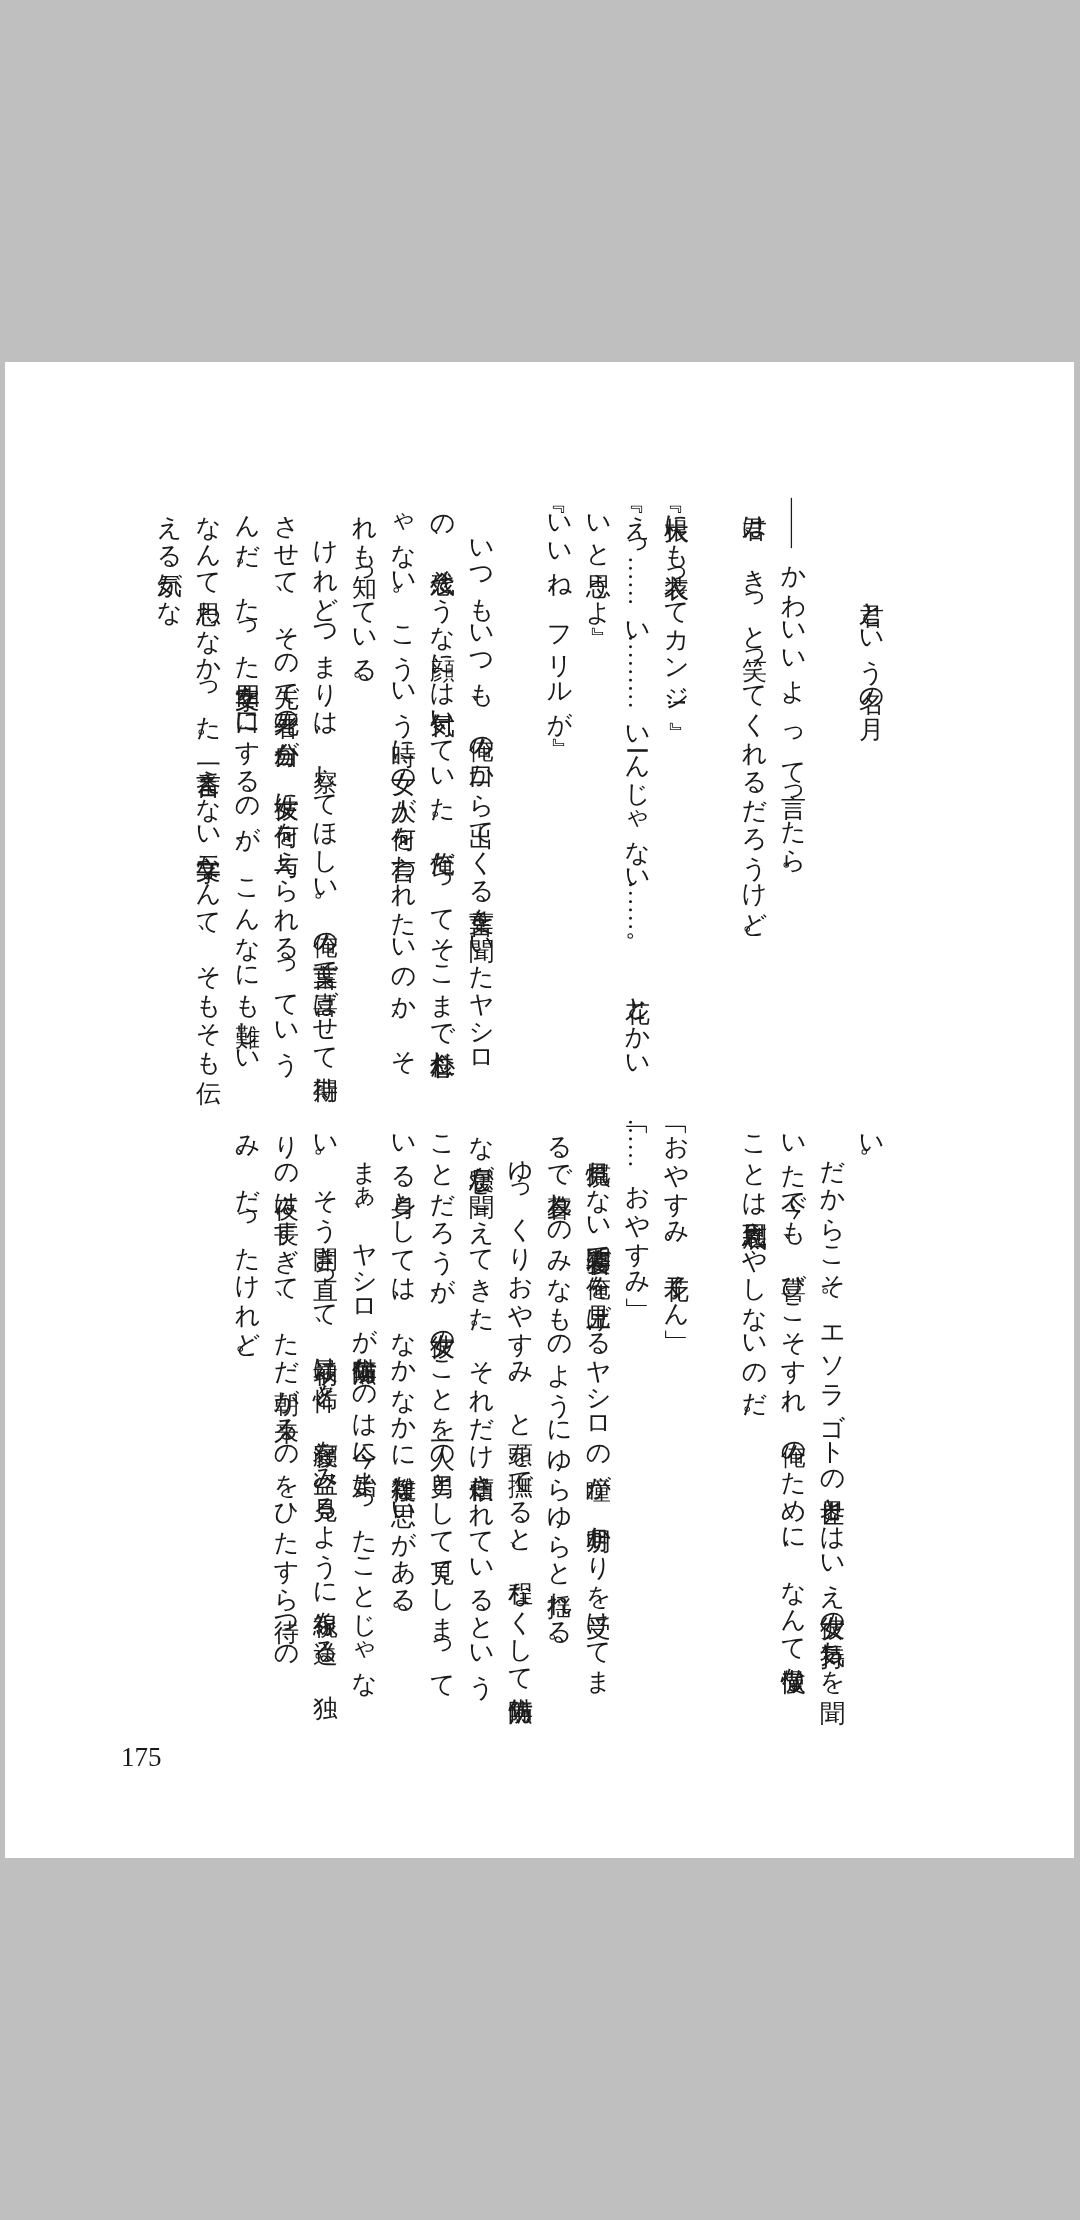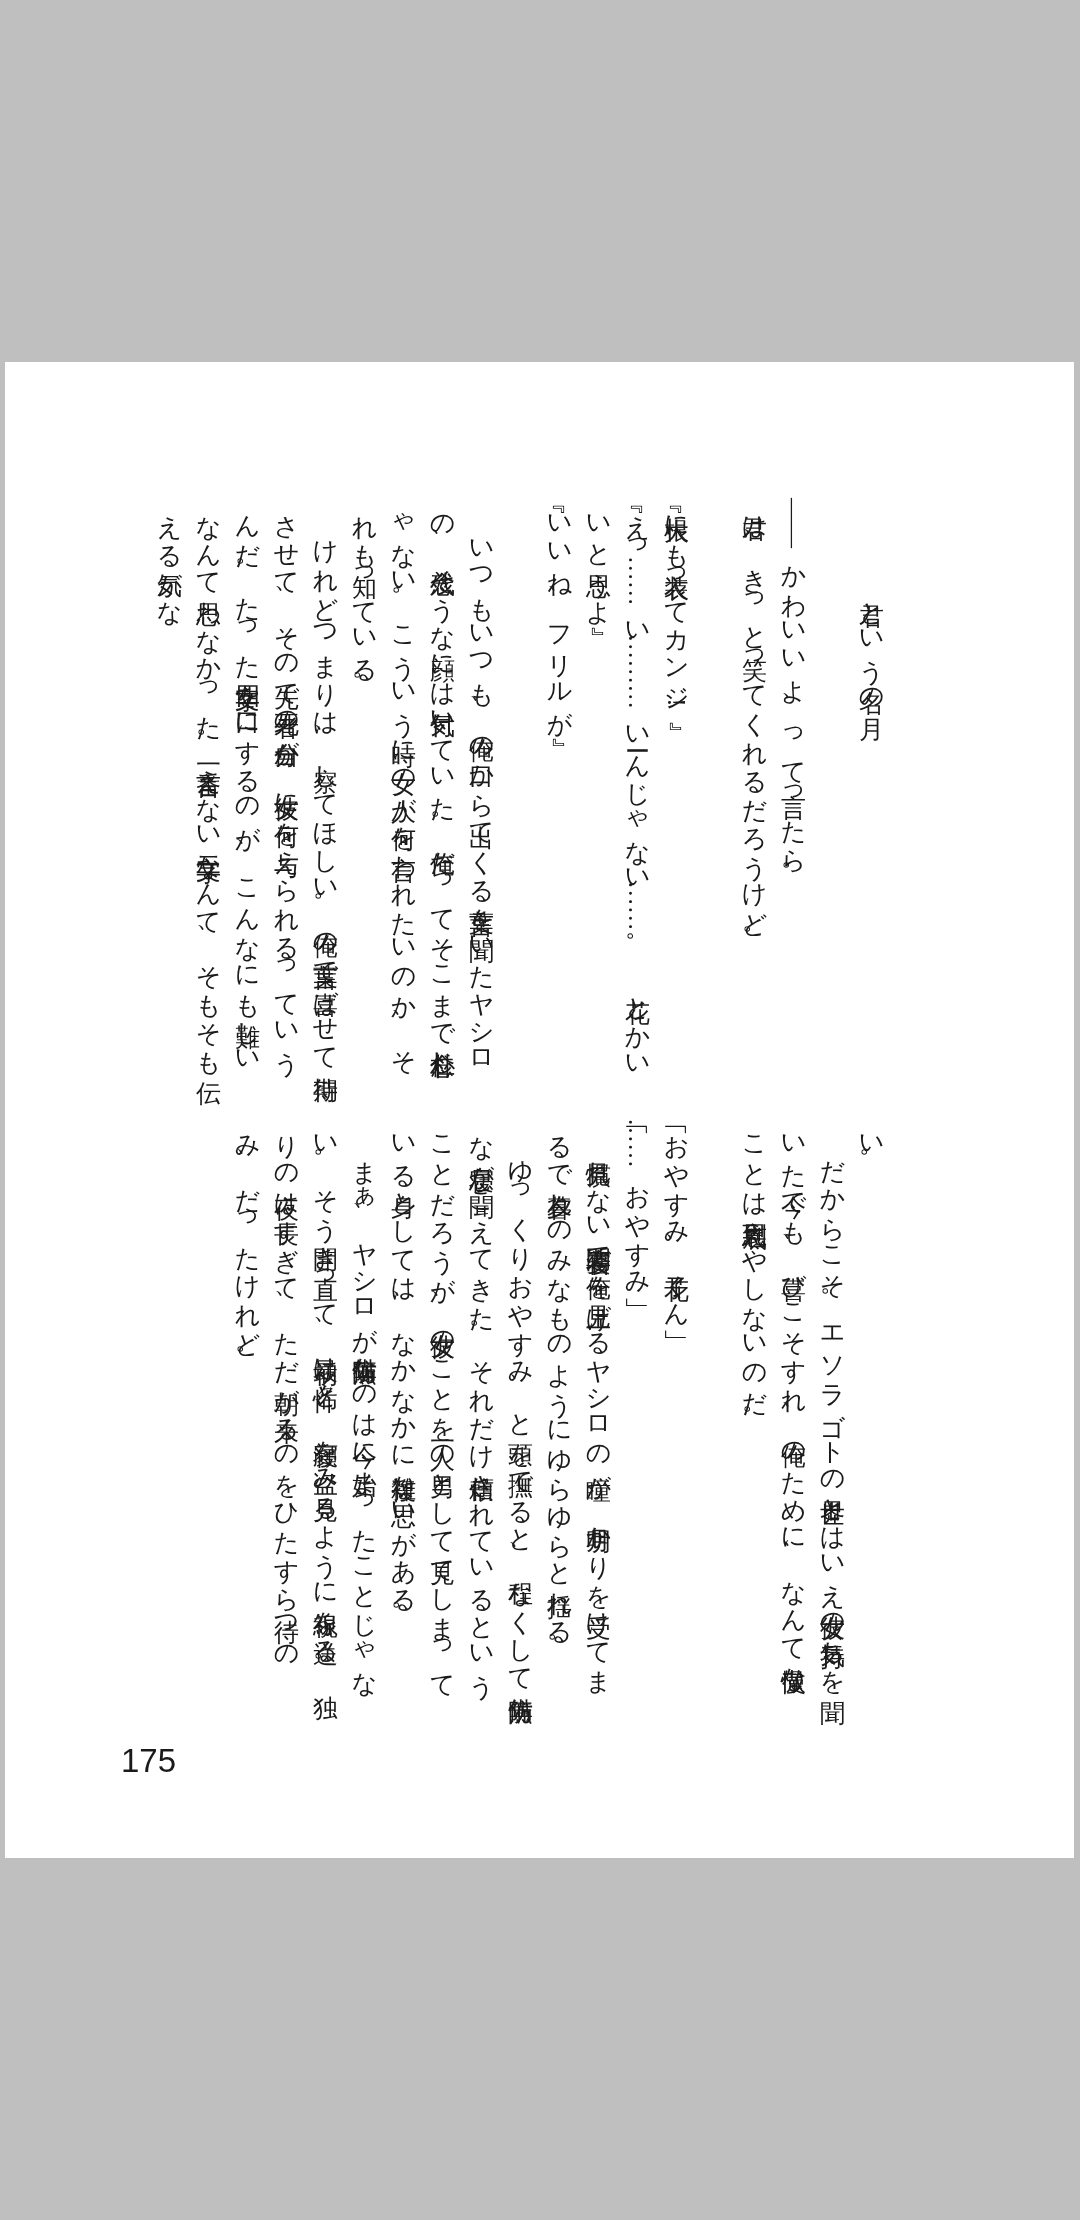--- a/index.html
+++ b/index.html
@@ -41,22 +41,22 @@
     line-height: 39px;
     letter-spacing: 0;
   }
   .line.title {
     text-indent: 87px;
   }
   .page-number {
     position: absolute;
     left: 116px;
     top: 1380px;
-    font-family: Liberation Sans, sans-serif;
-    font-size: 33px;
+    font-family: Liberation Serif, serif;
+    font-size: 27px;
     color: #1a1a1a;
   }
 </style>
 </head>
 <body>
 
 <div class="screen">
   <div class="page">
 
     <div class="text-block upper">

